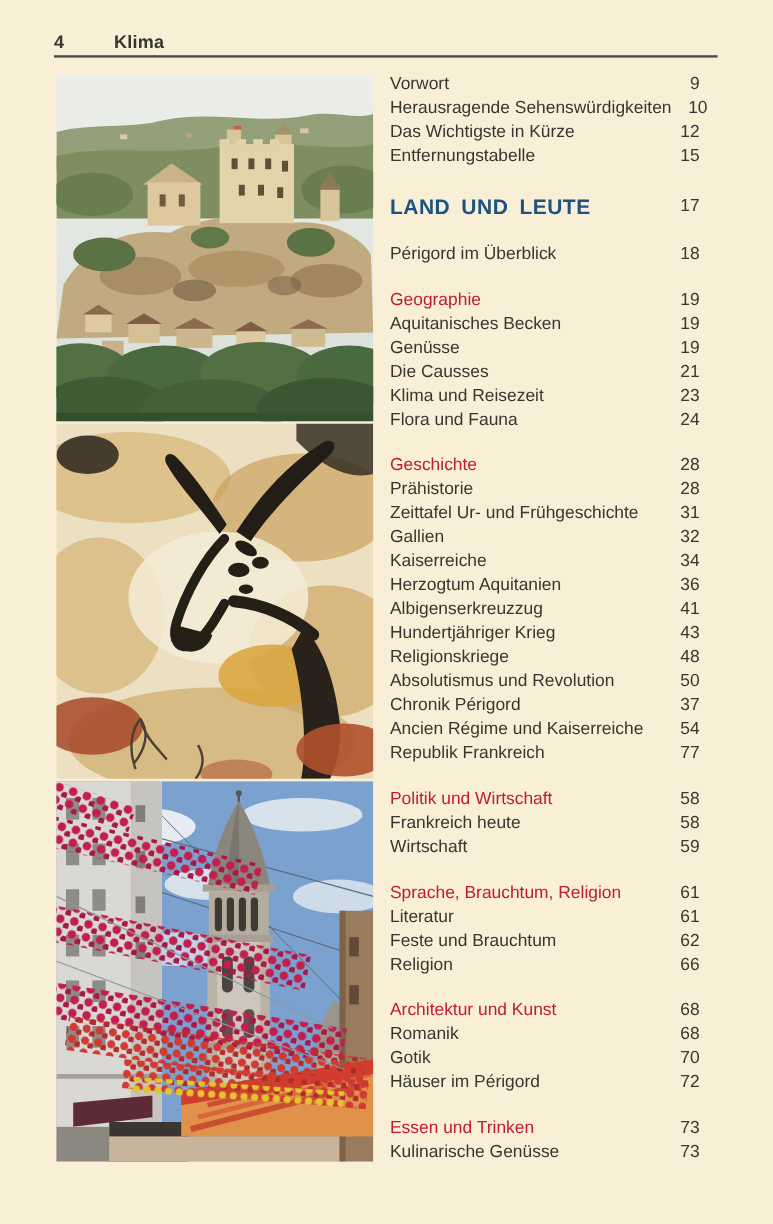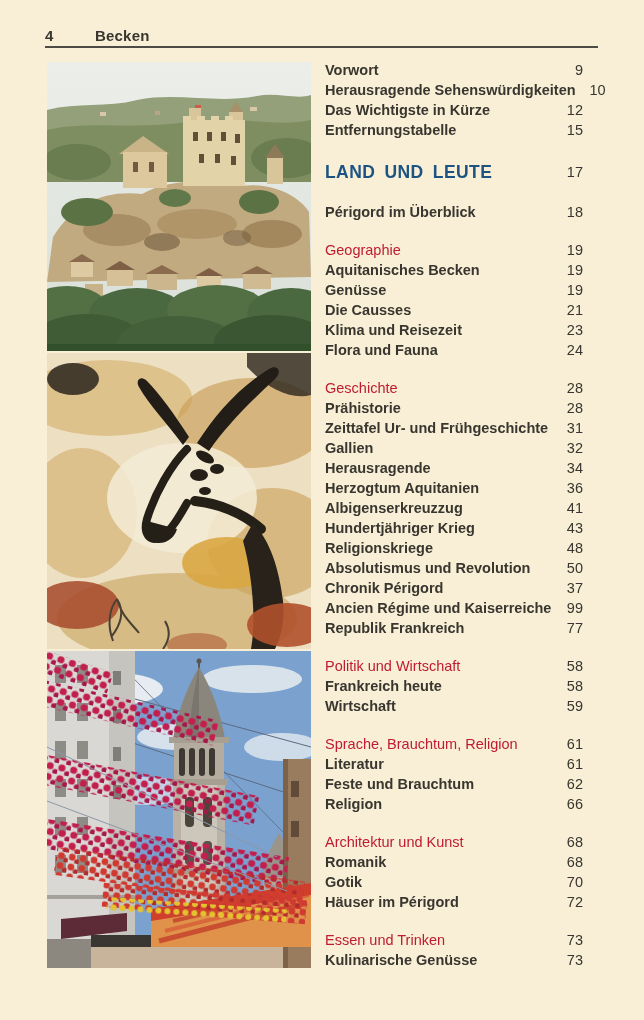--- a/index.html
+++ b/index.html
@@ -20,35 +20,35 @@
   .page-header-num{position:absolute;left:45px;top:27px;font-size:15px;font-weight:bold;}
   .page-header-title{position:absolute;left:95px;top:27px;font-size:15px;font-weight:bold;letter-spacing:.2px;}
   .page-header-rule{position:absolute;left:45px;top:46px;width:553px;height:1.5px;background:var(--rule,#4d4b45);}
 
   .photo-col{position:absolute;left:47px;top:62px;width:264px;}
   .photo{display:block;margin:0 0 2px 0;}
   .photo svg{display:block;}
 
   .toc{position:absolute;left:325px;top:60px;width:258px;}
   .toc-row{display:flex;align-items:center;height:20px;font-size:14.5px;}
-  .toc-row .toc-label{flex:1 1 auto;white-space:nowrap;font-weight:bold;}
+  .toc-row .toc-label{flex:1 1 auto;white-space:nowrap;}
   .toc-row .toc-page{flex:0 0 30px;text-align:right;font-variant-numeric:tabular-nums;}
   .toc-row.gap{margin-top:18px;}
   .toc-row.chapter{height:24px;margin-top:20px;}
   .toc-row.chapter .toc-label{
     font-size:17.5px;font-weight:bold;color:var(--chapter_blue,#1c5383);
     letter-spacing:.4px;word-spacing:4px;
   }
   .toc-row.section .toc-label{font-weight:normal;color:var(--section_red,#bf1b32);}
 </style>
 </head>
 <body>
 
 <span class="page-header-num">4</span>
-<span class="page-header-title">Becken</span>
+<span class="page-header-title">Klima</span>
 <div class="page-header-rule"></div>
 
 <div class="photo-col">
 
   <figure class="photo" style="margin:0 0 2px 0;">
     <svg width="264" height="289" viewBox="0 0 264 289">
       <defs>
         <linearGradient id="sky1" x1="0" y1="0" x2="0" y2="1">
           <stop offset="0" stop-color="#eceeea"></stop>
             <stop offset="1" stop-color="#d8dfd7"></stop>
@@ -322,21 +322,21 @@
   </div>
     <div class="toc-row">
     <span class="toc-label">Zeittafel Ur- und Frühgeschichte</span>
     <span class="toc-page">31</span>
   </div>
     <div class="toc-row">
     <span class="toc-label">Gallien</span>
     <span class="toc-page">32</span>
   </div>
     <div class="toc-row">
-    <span class="toc-label">Herausragende</span>
+    <span class="toc-label">Kaiserreiche</span>
     <span class="toc-page">34</span>
   </div>
     <div class="toc-row">
     <span class="toc-label">Herzogtum Aquitanien</span>
     <span class="toc-page">36</span>
   </div>
     <div class="toc-row">
     <span class="toc-label">Albigenserkreuzzug</span>
     <span class="toc-page">41</span>
   </div>
@@ -351,21 +351,21 @@
     <div class="toc-row">
     <span class="toc-label">Absolutismus und Revolution</span>
     <span class="toc-page">50</span>
   </div>
     <div class="toc-row">
     <span class="toc-label">Chronik Périgord</span>
     <span class="toc-page">37</span>
   </div>
     <div class="toc-row">
     <span class="toc-label">Ancien Régime und Kaiserreiche</span>
-    <span class="toc-page">99</span>
+    <span class="toc-page">54</span>
   </div>
     <div class="toc-row">
     <span class="toc-label">Republik Frankreich</span>
     <span class="toc-page">77</span>
   </div>
     <div class="toc-row section gap">
     <span class="toc-label">Politik und Wirtschaft</span>
     <span class="toc-page">58</span>
   </div>
     <div class="toc-row">

